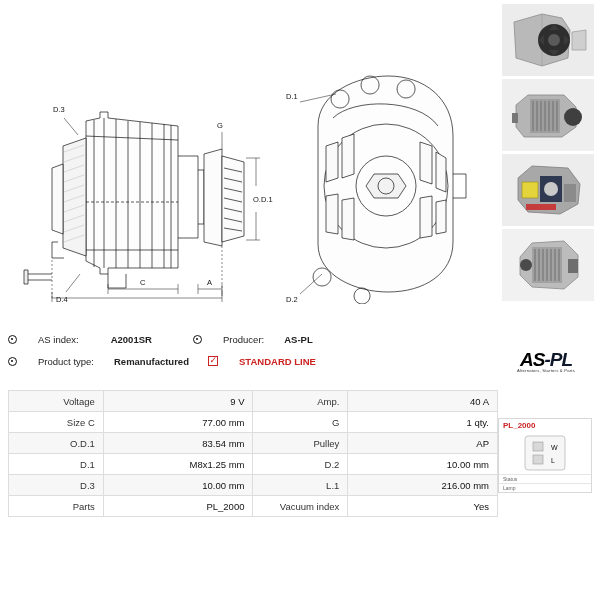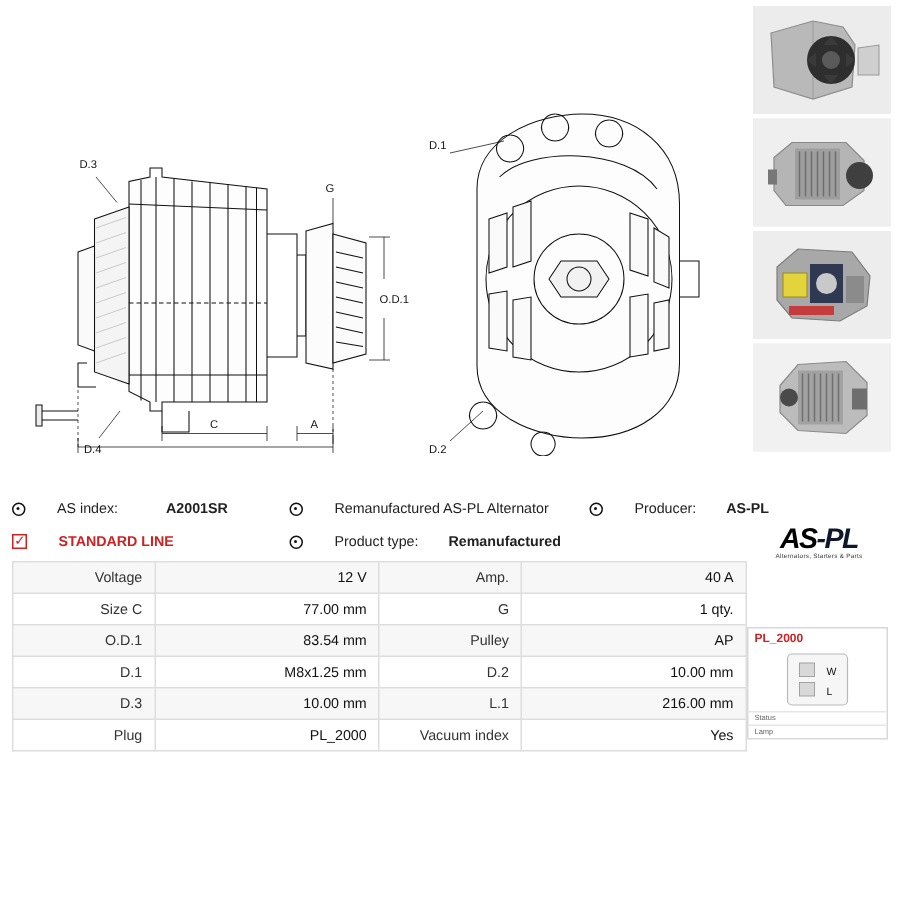--- a/index.html
+++ b/index.html
@@ -68,21 +68,21 @@
   }
   .tagbox:after{
     content:"\2713";position:absolute;left:0.5px;top:-2px;font-size:9px;color:#cc2222;
   }
   .bold{font-weight:bold;}
   .red{color:#cc2222;font-weight:bold;}
 
   
   .spec{
     position:absolute;
-    left:8px;top:374px;
+    left:8px;top:390px;
     width:490px;
     border-collapse:collapse;
     font-size:9.5px;
   }
   .spec td{
     border:1px solid #dddddd;
     height:21px;
     padding:0 8px;
     box-sizing:border-box;
   }
@@ -296,48 +296,44 @@
     </div>
   </div>
 
   <div class="info">
     <div class="info-line">
       <div class="info-cell c1">
         <span class="bullet"></span>
         <span>AS index:</span>
         <span class="bold" style="margin-left:16px">A2001SR</span>
       </div>
-      <div class="info-cell c2">
-        <span class="bullet"></span>
-        <span>Remanufactured AS-PL Alternator</span>
-      </div>
       <div class="info-cell c3">
         <span class="bullet"></span>
         <span>Producer:</span>
         <span class="bold" style="margin-left:4px">AS-PL</span>
       </div>
     </div>
     <div class="info-line" style="margin-top:4px">
-      <div class="info-cell c1">
-        <span class="tagbox"></span>
-        <span class="red">STANDARD LINE</span>
-      </div>
       <div class="info-cell c2">
         <span class="bullet"></span>
         <span>Product type:</span>
         <span class="bold" style="margin-left:4px">Remanufactured</span>
       </div>
+      <div class="info-cell c1">
+        <span class="tagbox"></span>
+        <span class="red">STANDARD LINE</span>
+      </div>
     </div>
   </div>
 
   <table class="spec">
     <tbody>
       <tr>
         <td class="lbl">Voltage</td>
-        <td class="val">12 V</td>
+        <td class="val">9 V</td>
         <td class="lbl">Amp.</td>
         <td class="val">40 A</td>
       </tr>
       <tr>
         <td class="lbl">Size C</td>
         <td class="val">77.00 mm</td>
         <td class="lbl">G</td>
         <td class="val">1 qty.</td>
       </tr>
       <tr>
@@ -352,21 +348,21 @@
         <td class="lbl">D.2</td>
         <td class="val">10.00 mm</td>
       </tr>
       <tr>
         <td class="lbl">D.3</td>
         <td class="val">10.00 mm</td>
         <td class="lbl">L.1</td>
         <td class="val">216.00 mm</td>
       </tr>
       <tr>
-        <td class="lbl">Plug</td>
+        <td class="lbl">Parts</td>
         <td class="val">PL_2000</td>
         <td class="lbl">Vacuum index</td>
         <td class="val">Yes</td>
       </tr>
     </tbody>
   </table>
 
   <div class="aslogo">
     <div class="as"><span>AS</span><em style="font-style:italic;color:#0f172a">-PL</em></div>
     <div class="sub">Alternators, Starters &amp; Parts</div>

